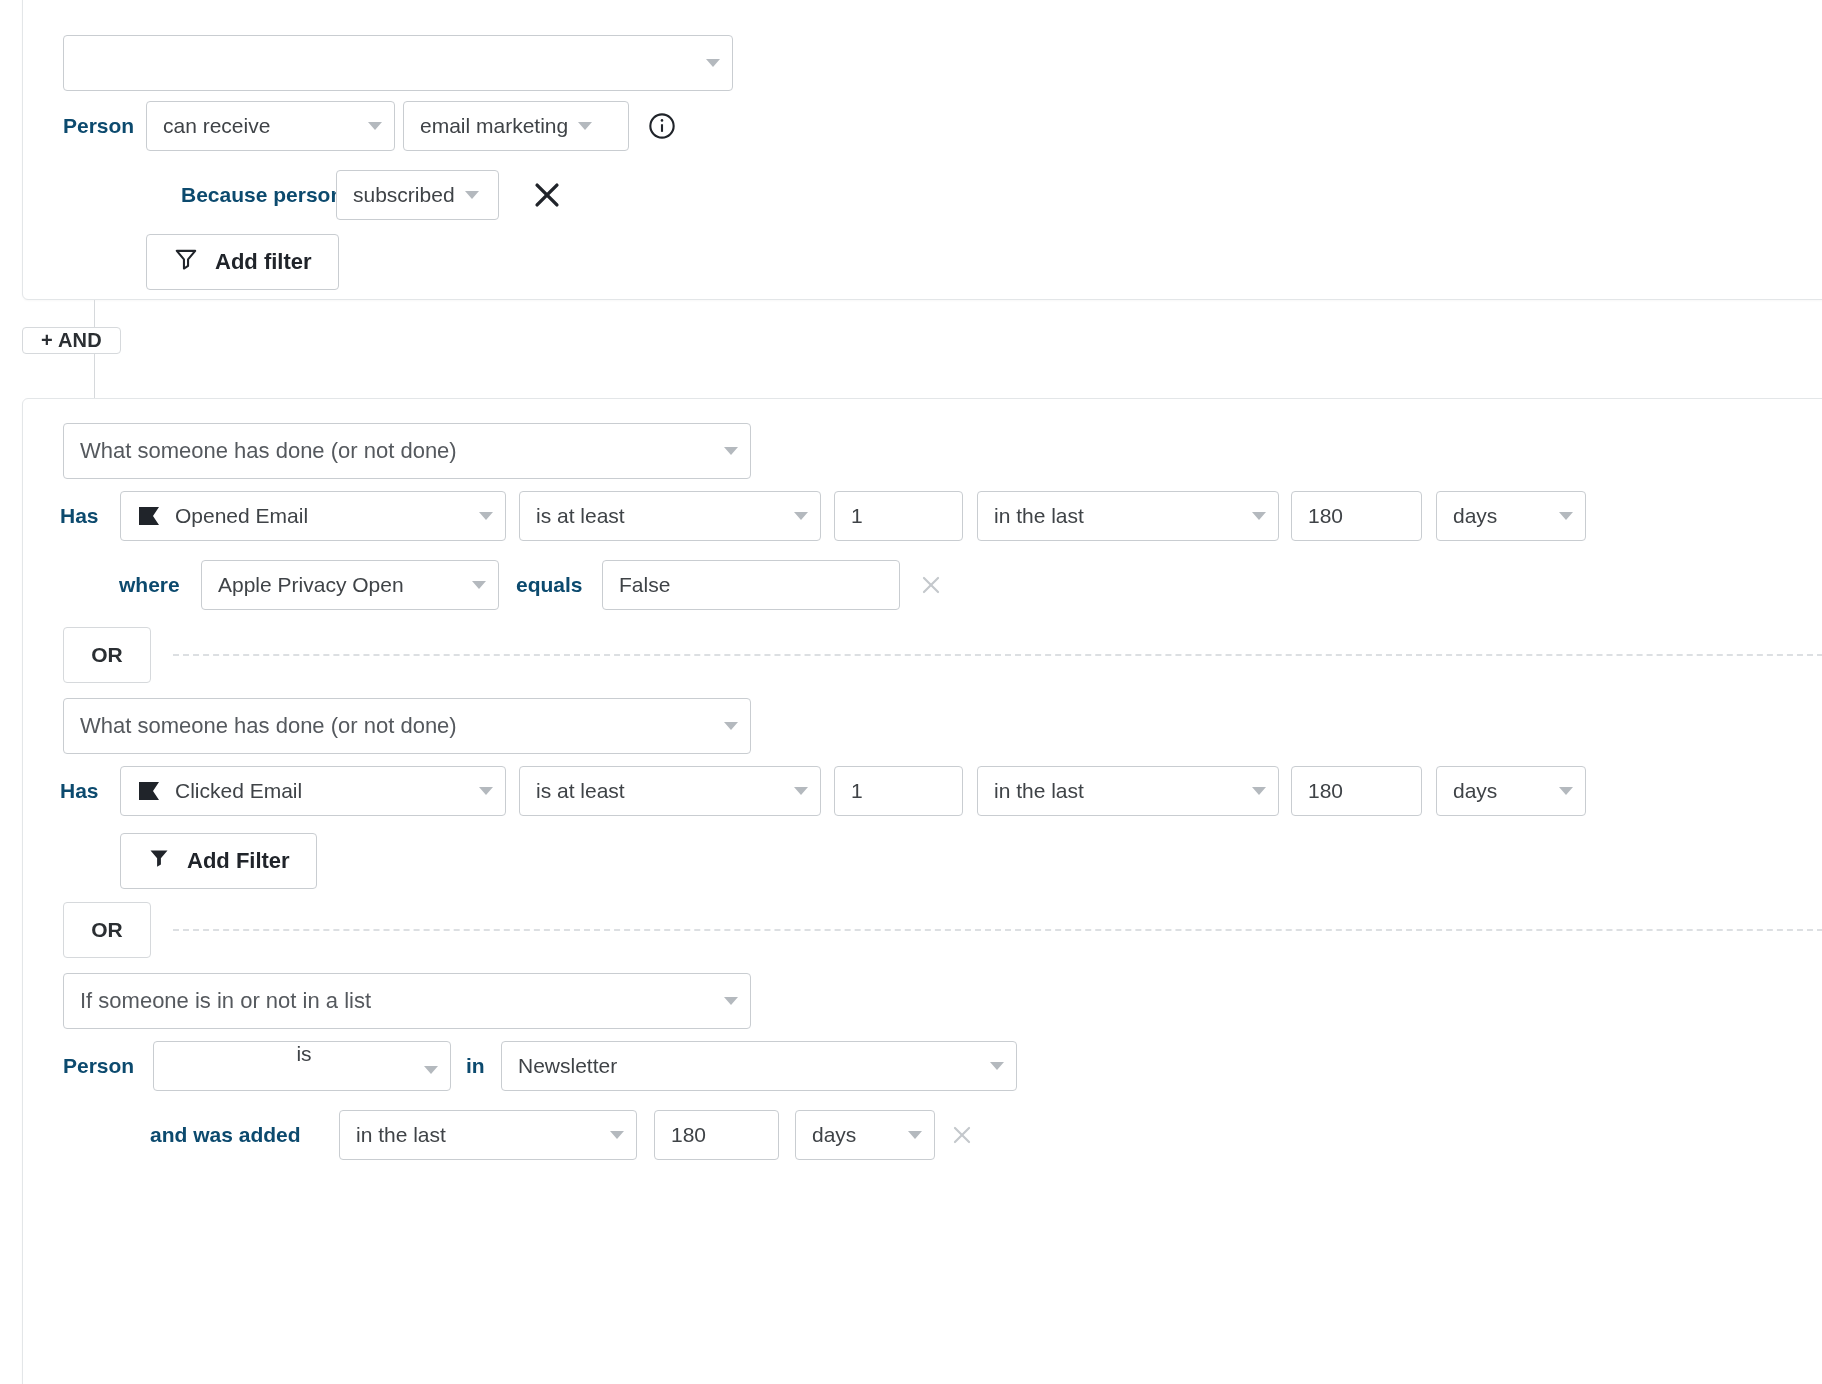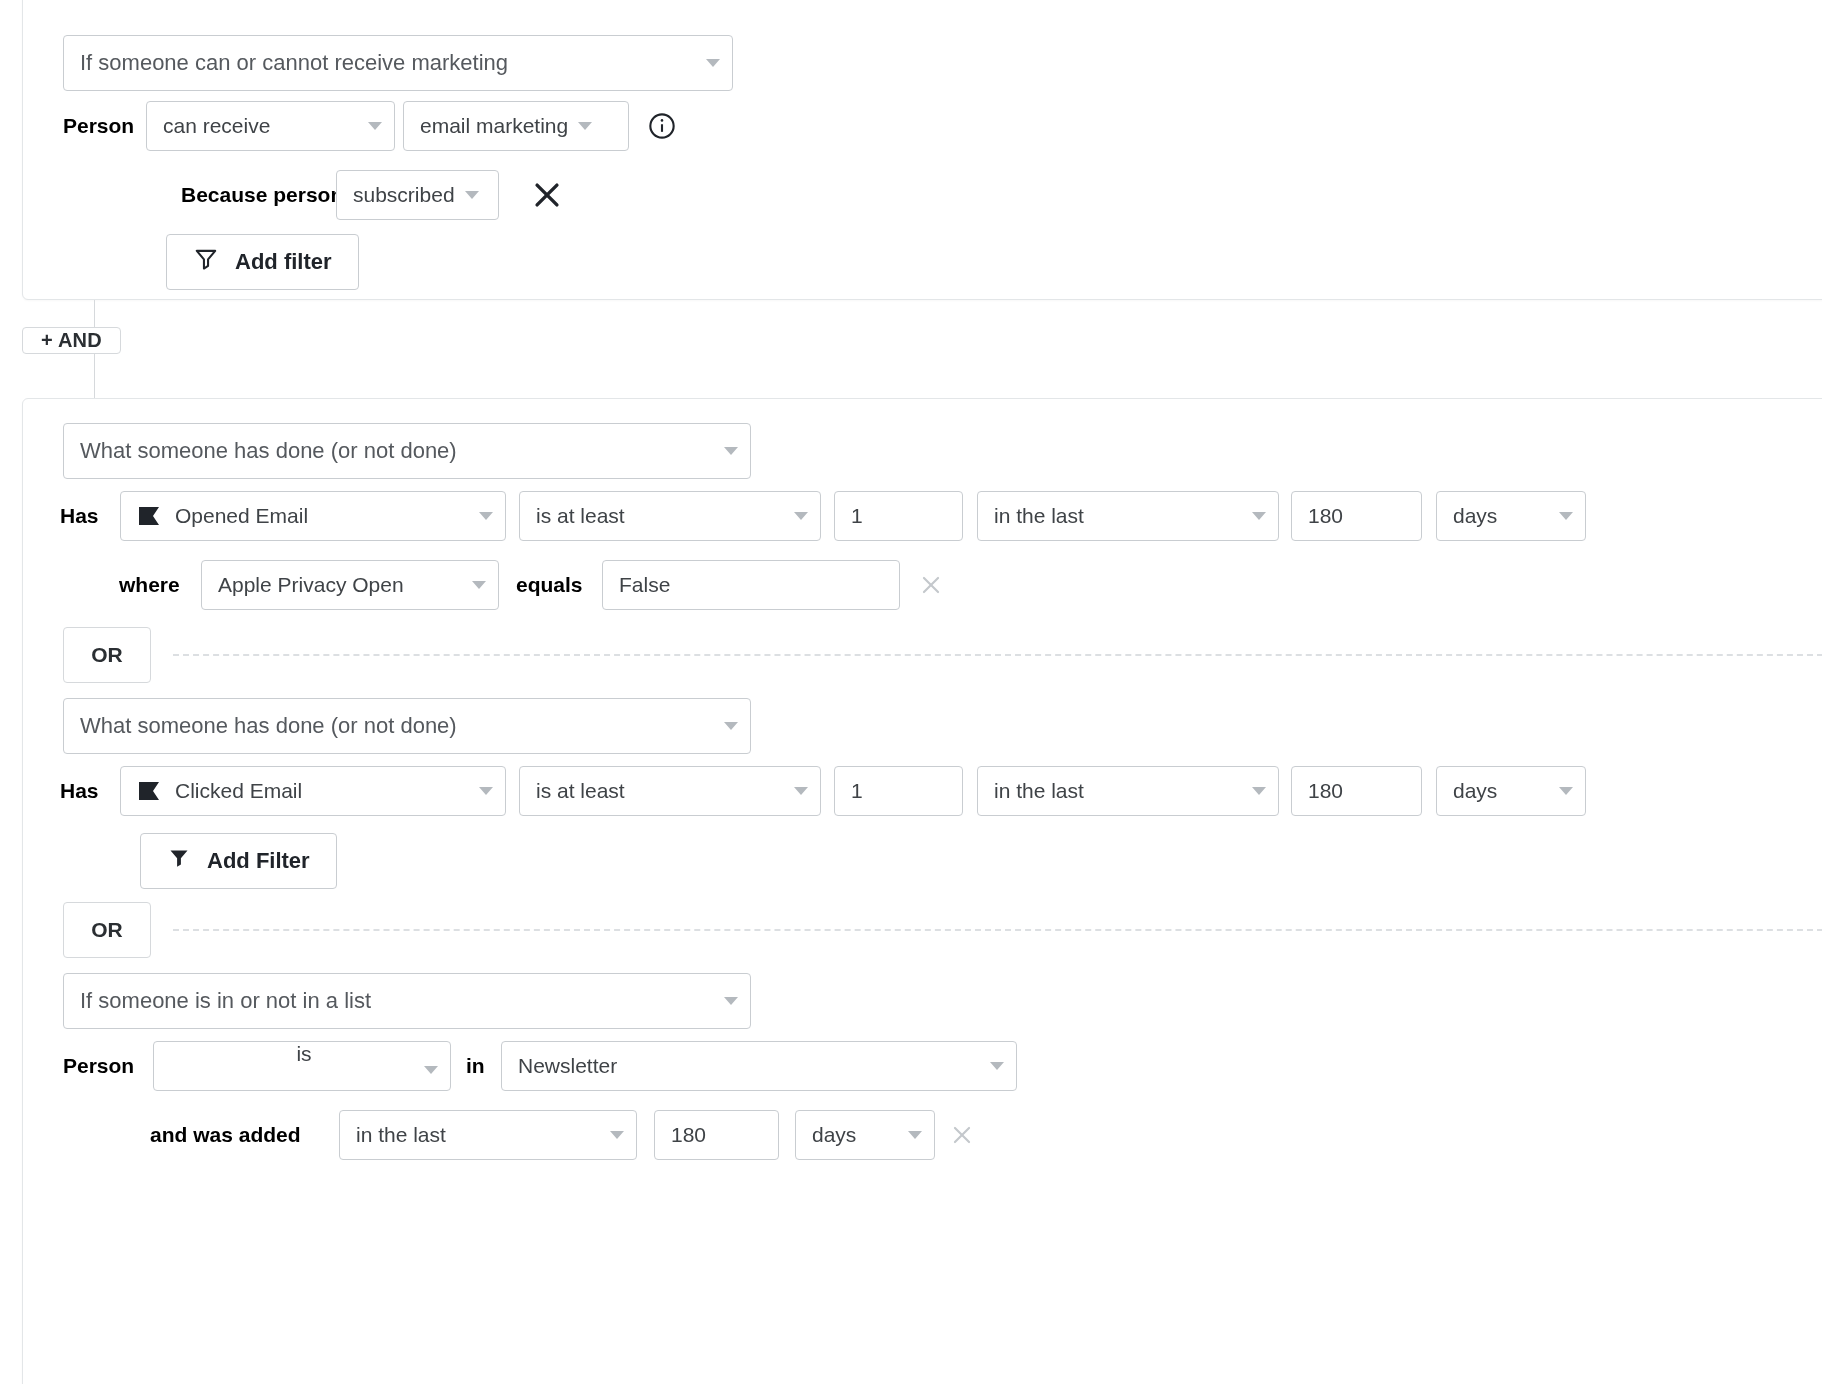--- a/index.html
+++ b/index.html
@@ -73,21 +73,21 @@
     flex: none;
   }
   .select .lbl { overflow: hidden; text-overflow: ellipsis; }
   .select.tight { padding-right: 10px; }
   .select.tight .caret { margin-left: 10px; }
 
   .lbl-bold {
     position: absolute;
     font-size: 21px;
     font-weight: bold;
-    color: #000000;
+    color: #0c4a6e;
     line-height: 50px;
     white-space: nowrap;
   }
 
   
   .hdr-select { height: 56px; font-size: 22px; color: #55595e; }
 
   
   .flagicon { flex: none; width: 24px; height: 22px; margin-right: 14px; }
 
@@ -113,21 +113,20 @@
     gap: 16px;
     background: #fff;
     border: 1px solid #c9cdd1;
     border-radius: 4px;
     height: 56px;
     padding: 0 26px;
     font-size: 22px;
     font-weight: bold;
     color: #20242a;
     cursor: pointer;
-    margin-left: 20px;
   }
 
   
   .or-row { position: absolute; height: 56px; }
   .or-btn {
     position: absolute; left: 0; top: 0;
     width: 88px; height: 56px;
     display: flex; align-items: center; justify-content: center;
     background: #fff;
     border: 1px solid #d6d9dc;
@@ -141,21 +140,20 @@
     position: absolute; left: 110px; top: 27px; right: 0;
     border-top: 2px dashed #dcdfe2;
   }
 </style>
 </head>
 <body>
 
 <div class="card" id="card-marketing"></div>
 
 <div class="select hdr-select" style="left:63px; top:35px; width:670px;">
-  <span class="lbl">If someone can or cannot receive marketing</span>
   <span class="caret"></span>
 </div>
 
 <div class="lbl-bold" style="left:63px; top:101px;">Person</div>
 
 <div class="select" style="left:146px; top:101px; width:249px;">
   <span class="lbl">can receive</span>
   <span class="caret"></span>
 </div>
 

